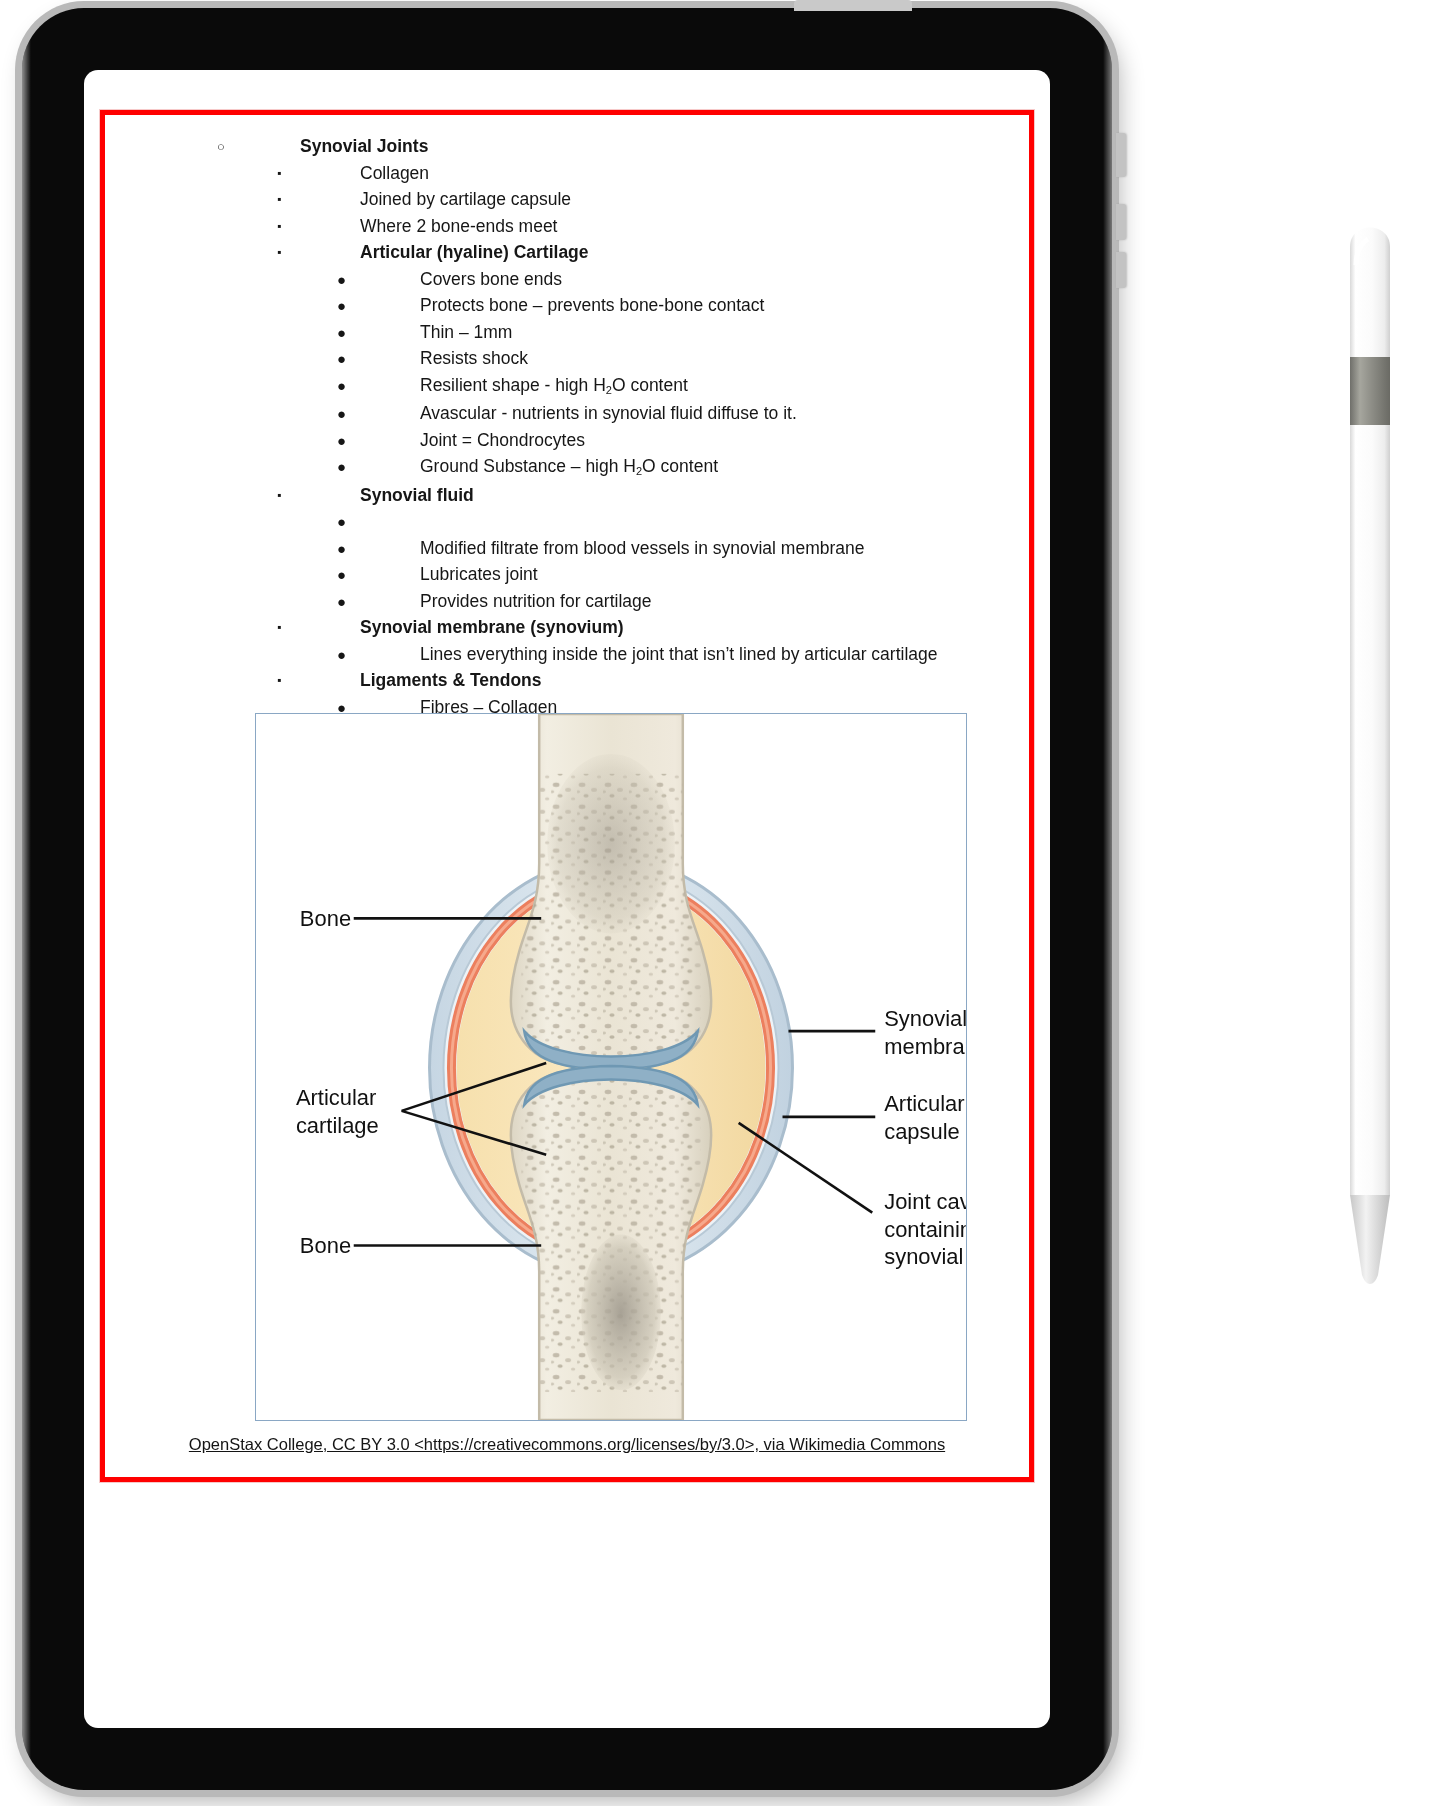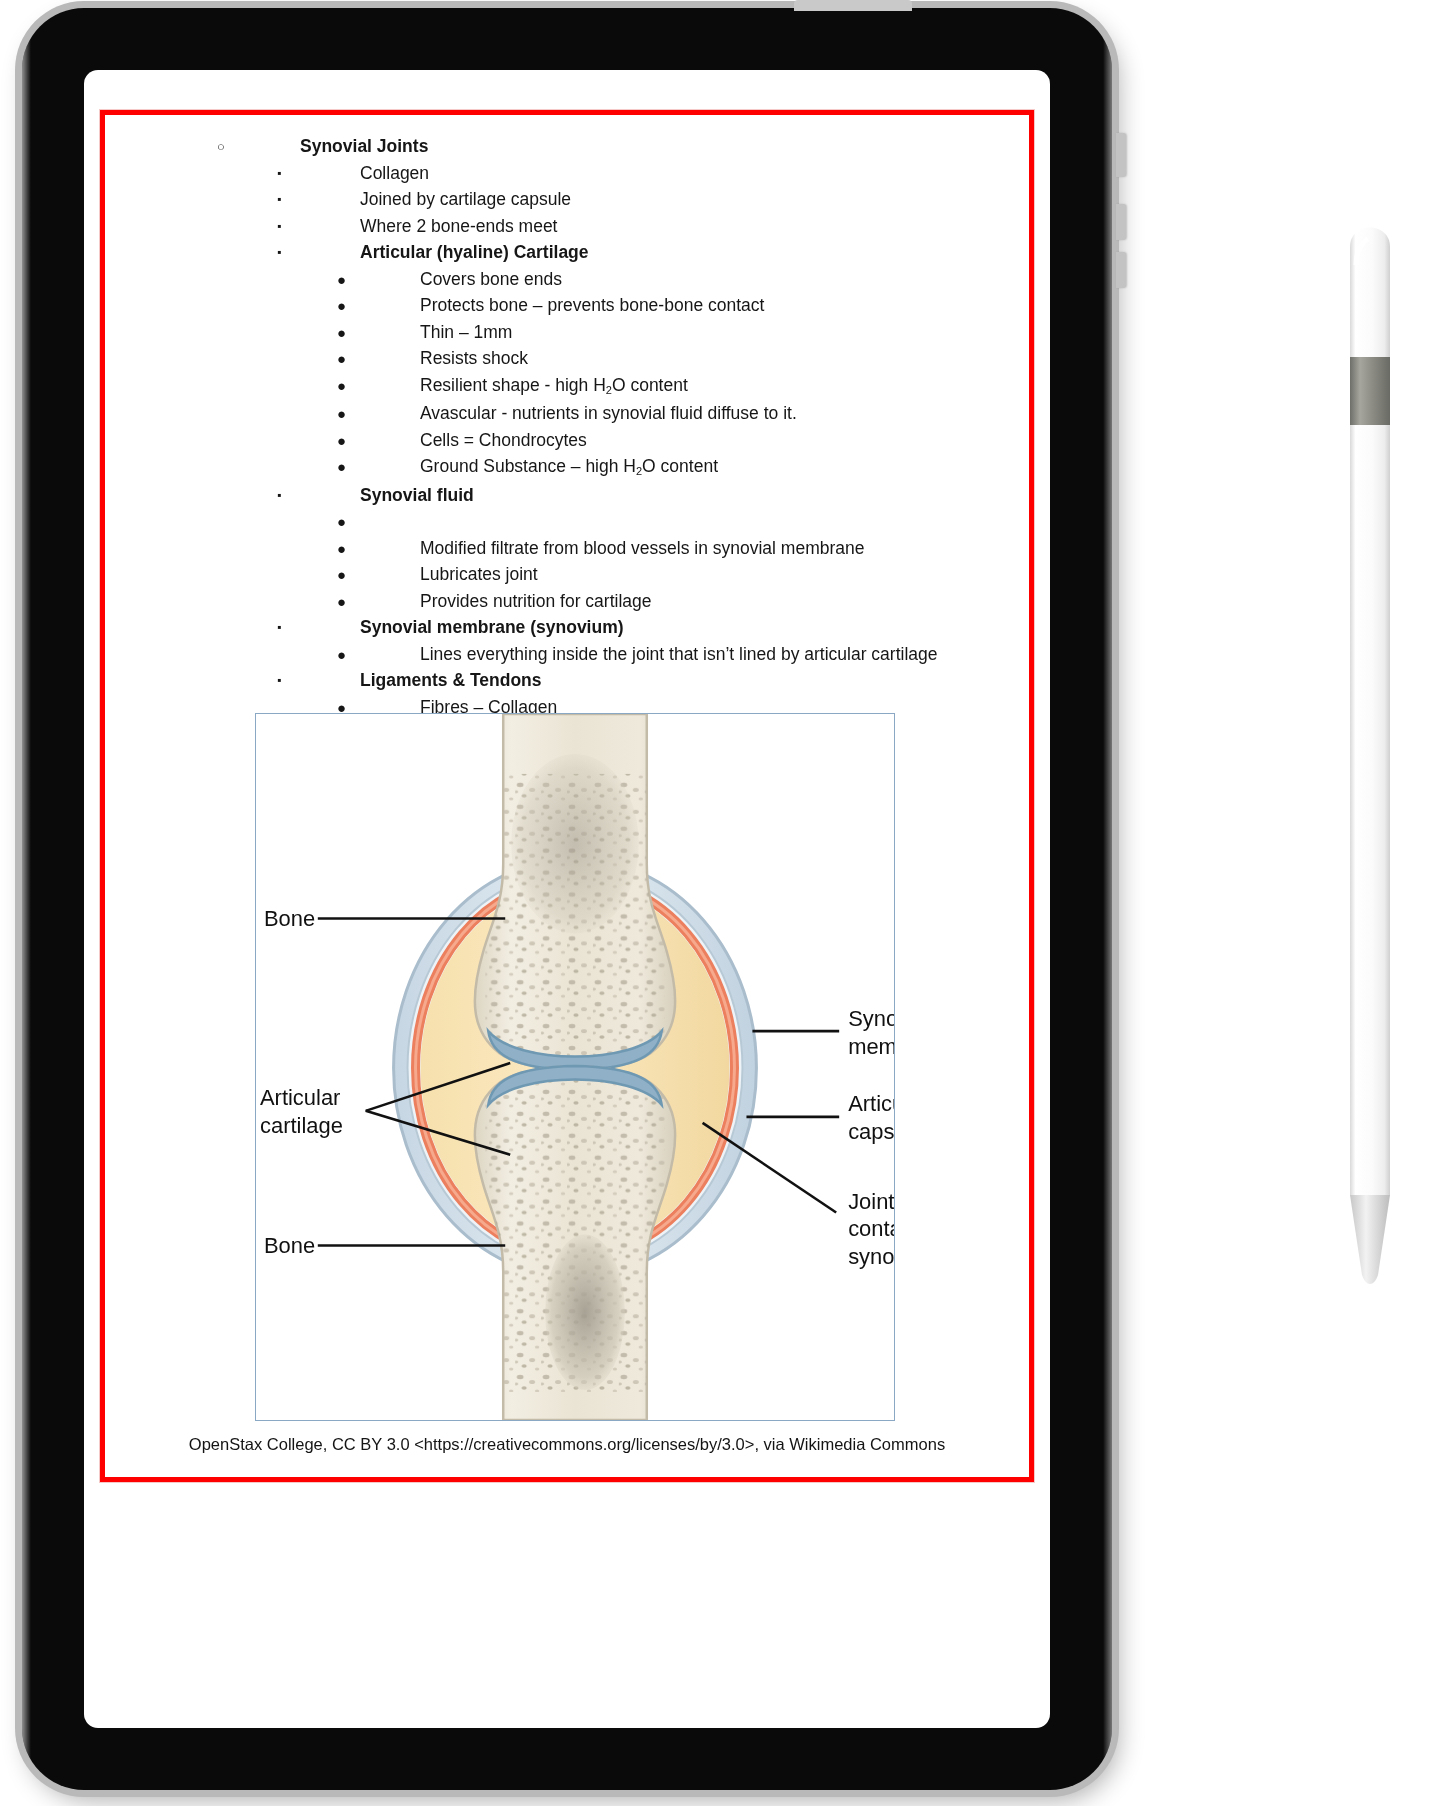--- a/index.html
+++ b/index.html
@@ -96,35 +96,36 @@
   .bullet-disc{ font-size:15px; line-height:19px; }
 
   .outline-text{ flex:1 1 auto; line-height:19px;margin-left:25px; }
   .outline-text.bold{ font-weight:bold; }
   .outline-text sub{ font-size:11px; vertical-align:baseline; position:relative; top:3px; }
 
   
   #figure-block{
     position:absolute;
     left:150px; top:598px;
-    width:640px; height:708px;
+    width:712px; height:708px;
     border:1px solid #8aa7c4;
     box-sizing:border-box;
     background:#ffffff;
     overflow:hidden;
   }
   #joint-diagram{ position:absolute; left:0; top:0; width:100%; height:100%; }
 
   #figure-caption{
     position:absolute;
     left:0; right:0; top:1320px;
     text-align:center;
     font-size:16.5px;
     color:#141414;
     font-family:"Liberation Sans", sans-serif;
+    text-decoration:underline;
   }
 
   
   #apple-pencil{
     position:absolute;
     left:1342px; top:205px;
     width:56px; height:1100px;
   }
 </style>
 </head>
@@ -181,21 +182,21 @@
           <div class="outline-row lvl3">
             <span class="bullet-marker bullet-disc">●</span>
             <span class="outline-text">Resilient shape - high H<sub>2</sub>O content</span>
           </div>
           <div class="outline-row lvl3">
             <span class="bullet-marker bullet-disc">●</span>
             <span class="outline-text">Avascular - nutrients in synovial fluid diffuse to it.</span>
           </div>
           <div class="outline-row lvl3">
             <span class="bullet-marker bullet-disc">●</span>
-            <span class="outline-text">Cells = Chondrocytes</span>
+            <span class="outline-text">Joint = Chondrocytes</span>
           </div>
           <div class="outline-row lvl3">
             <span class="bullet-marker bullet-disc">●</span>
             <span class="outline-text">Ground Substance – high H<sub>2</sub>O content</span>
           </div>
           <div class="outline-row lvl2">
             <span class="bullet-marker bullet-square">▪</span>
             <span class="outline-text bold">Synovial fluid</span>
           </div>
           <div class="outline-row lvl3">

